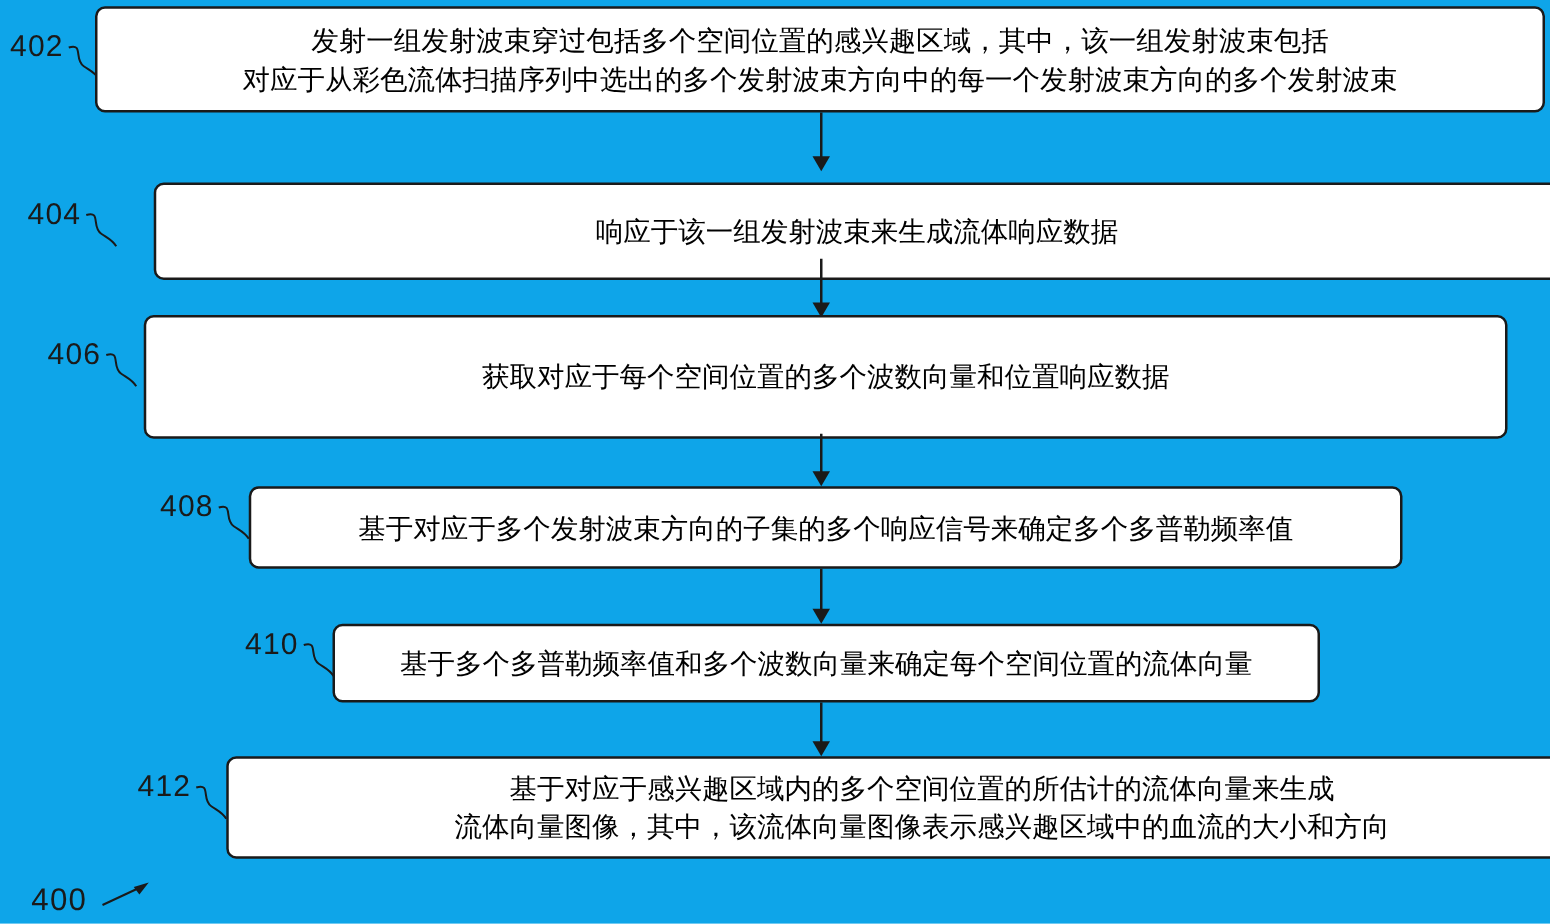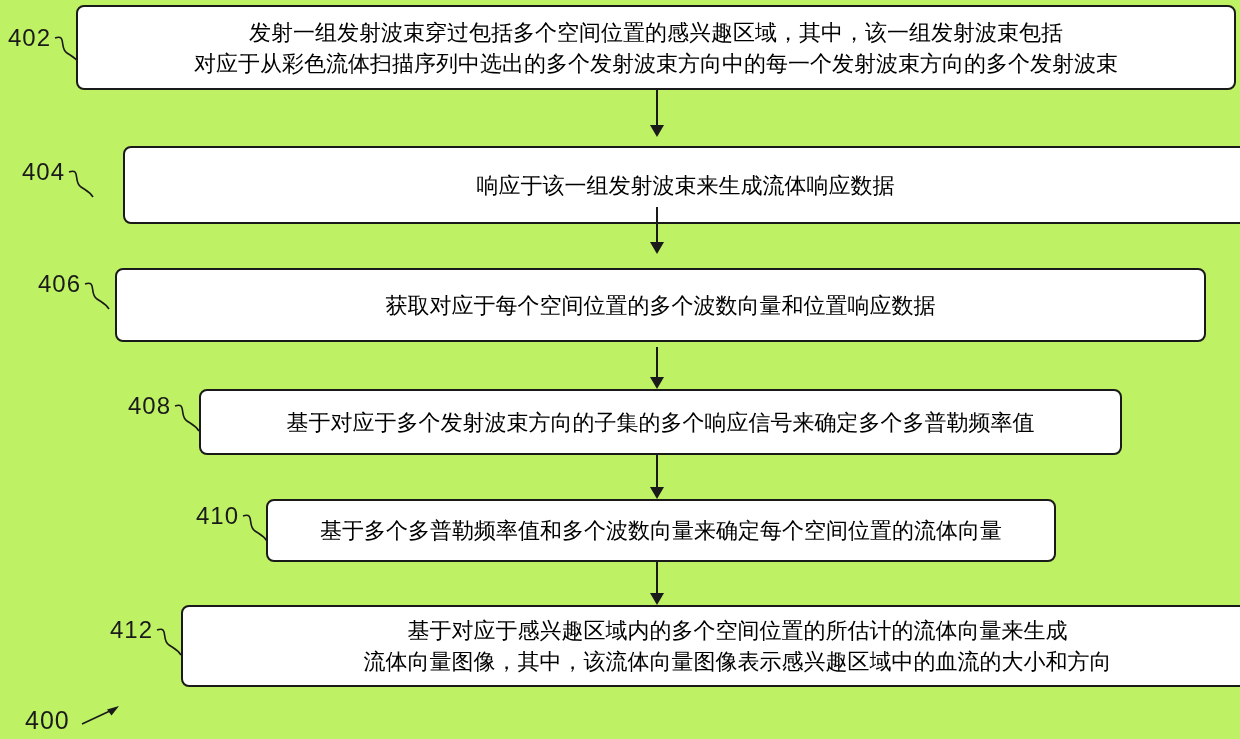--- a/index.html
+++ b/index.html
@@ -1,19 +1,19 @@
 <!DOCTYPE html>
 <html><head>
 <meta charset="utf-8">
 <style>
   html,body{margin:0;padding:0;background:#ffffff;}
   .stage{
     position:relative;
     width:1240px;height:739px;
-    background:#bef264;
+    background:#0ea5e9;
     overflow:hidden;
     font-family:"Liberation Sans","DejaVu Sans",sans-serif;
     color:#000;
   }
   .box{
     position:absolute;
     box-sizing:border-box;
     border:2px solid #1a1a1a;
     border-radius:8px;
     background:#ffffff;
@@ -104,21 +104,21 @@
     <span class="shaft"></span>
     <span class="head"></span>
   </div>
 
   <div class="ref-label" style="left:38px;top:270px;">
     <span>406</span>
     <svg class="squiggle" width="26" height="30" viewBox="0 0 26 30">
       <path d="M1 4 C 13 0, 5 14, 13 19 C 19 23, 22 24, 25 29" stroke="#1a1a1a" stroke-width="1.6" fill="none"></path>
     </svg>
   </div>
-  <div class="box" style="left:115px;top:268px;width:1091px;height:74px;">
+  <div class="box" style="left:115px;top:252px;width:1091px;height:99px;">
     <div>获取对应于每个空间位置的多个波数向量和位置响应数据</div>
   </div>
 
   <div class="flow-arrow" style="top:347px;height:42px;">
     <span class="shaft"></span>
     <span class="head"></span>
   </div>
 
   <div class="ref-label" style="left:128px;top:392px;">
     <span>408</span>

